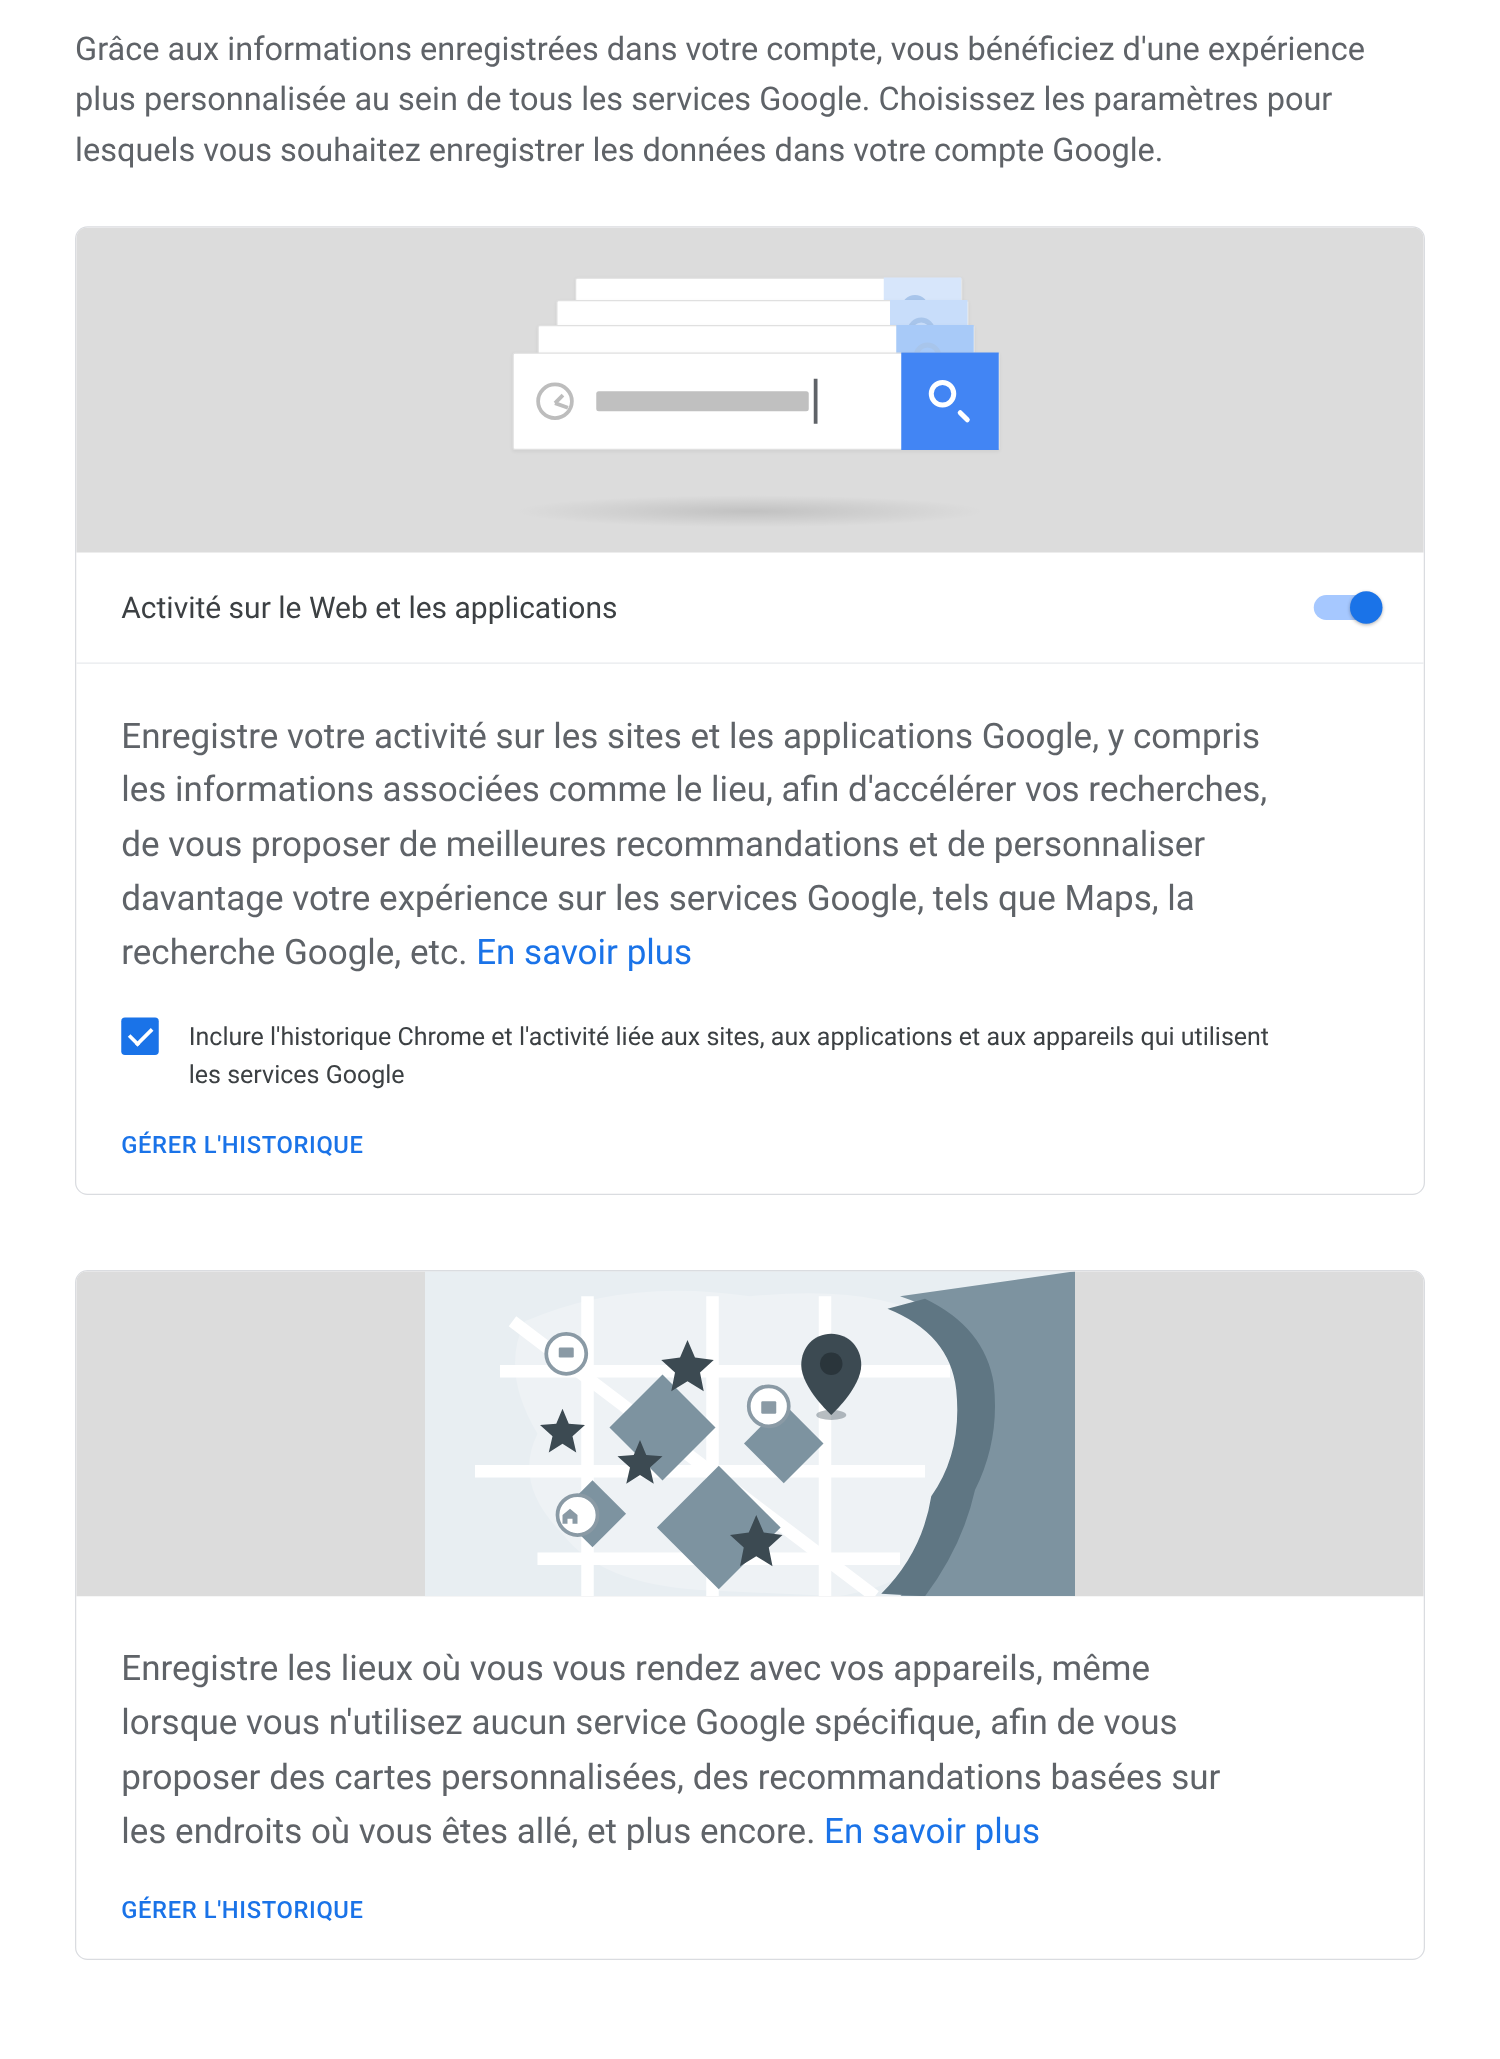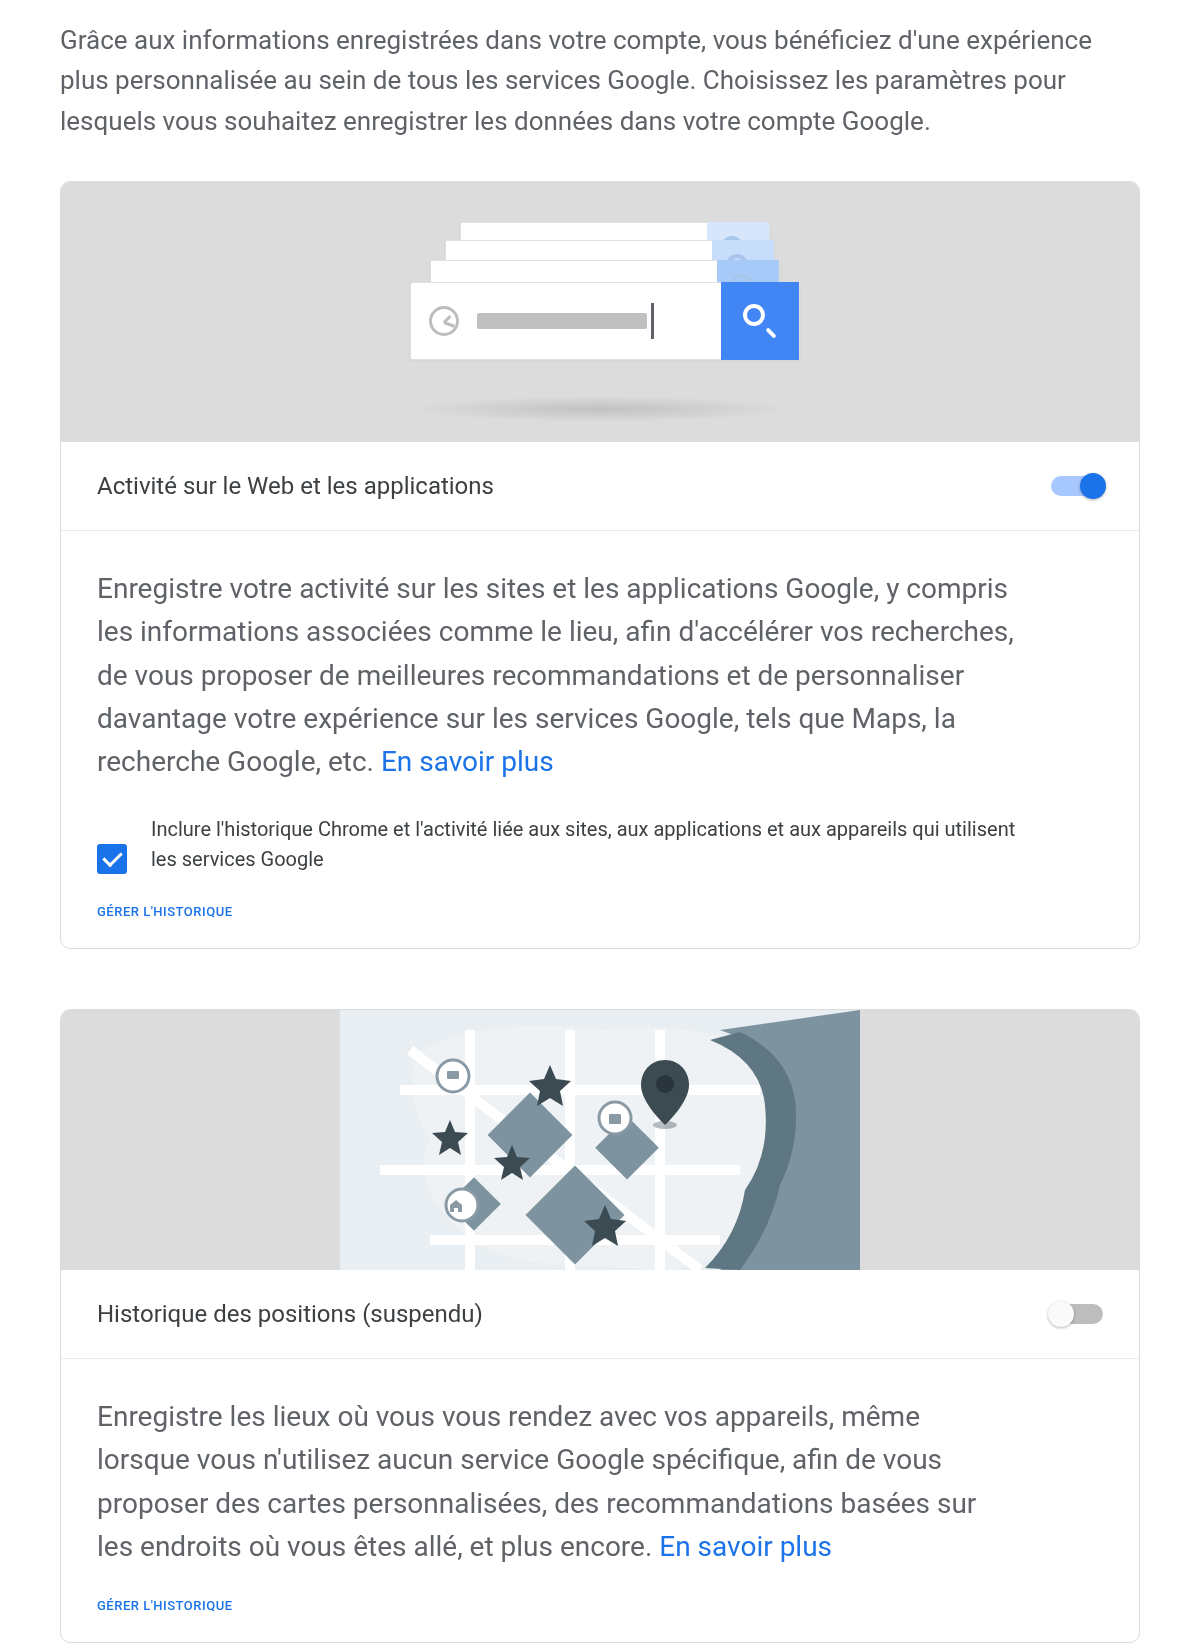--- a/index.html
+++ b/index.html
@@ -146,39 +146,39 @@
     line-height: 1.55;
     color: #5f6368;
     max-width: 920px;
   }
   .link {
     color: #1a73e8;
     cursor: pointer;
   }
   .checkbox-row {
     display: flex;
-    align-items: flex-end;
+    align-items: flex-start;
     margin-top: 30px;
   }
   .checkbox {
     width: 30px; height: 30px; background: #1a73e8; border-radius: 3px;
     flex-shrink: 0; margin-right: 24px; position: relative; cursor: pointer;
   }
   .checkbox::after {
     content: ""; position: absolute; left: 10px; top: 4px;
     width: 8px; height: 15px; border: solid #fff; border-width: 0 3px 3px 0;
     transform: rotate(45deg);
   }
   .checkbox-label {
     font-size: 20px; line-height: 1.5; color: #3c4043; max-width: 880px;
   }
   .manage {
     margin-top: 30px;
     color: #1a73e8;
-    font-size: 13px;
+    font-size: 19px;
     font-weight: 500;
     letter-spacing: 0.5px;
     cursor: pointer;
     display: inline-block;
   }
 </style>
 </head>
 <body>
 
 <p class="intro">Grâce aux informations enregistrées dans votre compte, vous bénéficiez d'une expérience plus personnalisée au sein de tous les services Google. Choisissez les paramètres pour lesquels vous souhaitez enregistrer les données dans votre compte Google.</p>
@@ -294,26 +294,19 @@
         </g>
 
         <g>
           <ellipse cx="325" cy="115" rx="12" ry="4" fill="#4a5b64" opacity="0.4"></ellipse>
           <path d="M325 50 c-14 0 -24 11 -24 25 c0 18 24 40 24 40 s24 -22 24 -40 c0 -14 -10 -25 -24 -25z" fill="#3c4a52"></path>
           <circle cx="325" cy="74" r="9" fill="#2a353b"></circle>
         </g>
       </svg>
     </div>
   </div>
-  <div class="card-title-row">
-    <div class="card-title">Historique des positions (suspendu)</div>
-    <div class="toggle off">
-      <div class="track"></div>
-        <div class="knob"></div>
-    </div>
-  </div>
   <div class="card-body">
     <p class="desc">
       <span>Enregistre les lieux où vous vous rendez avec vos appareils, même lorsque vous n'utilisez aucun service Google spécifique, afin de vous proposer des cartes personnalisées, des recommandations basées sur les endroits où vous êtes allé, et plus encore. </span><span class="link">En savoir plus</span>
     </p>
     <div class="manage">GÉRER L'HISTORIQUE</div>
   </div>
 </div>
 
 </body></html>

